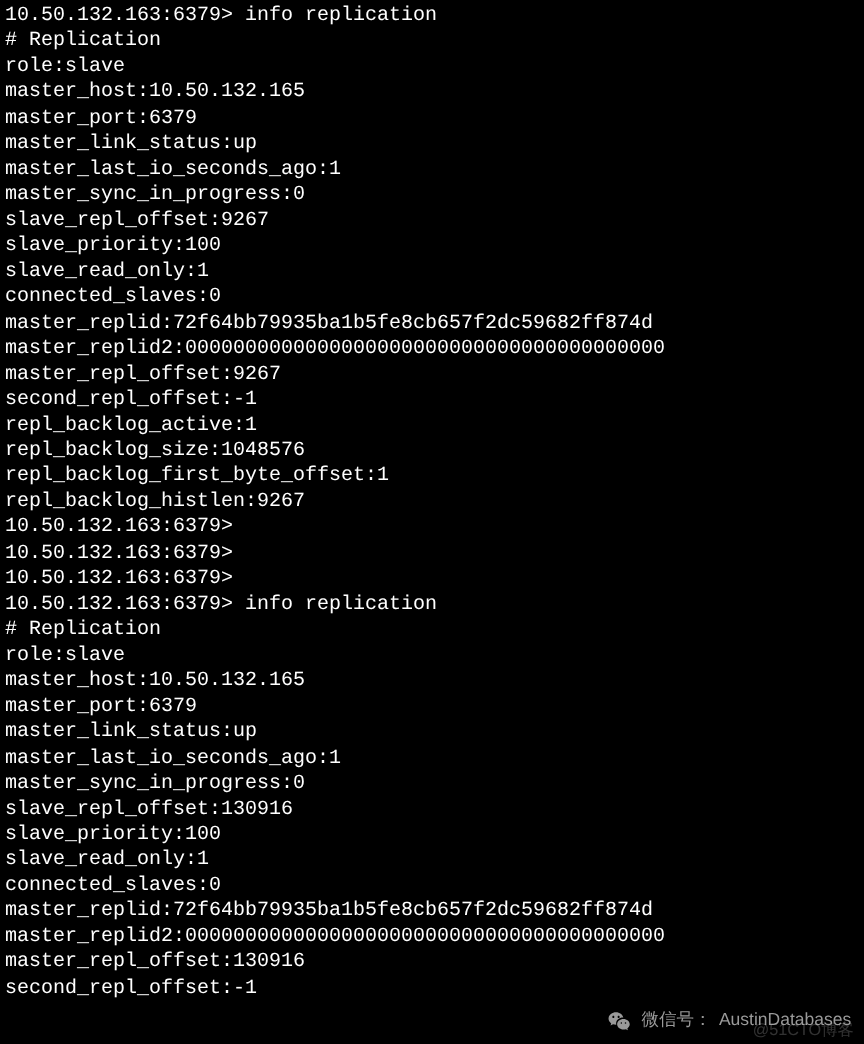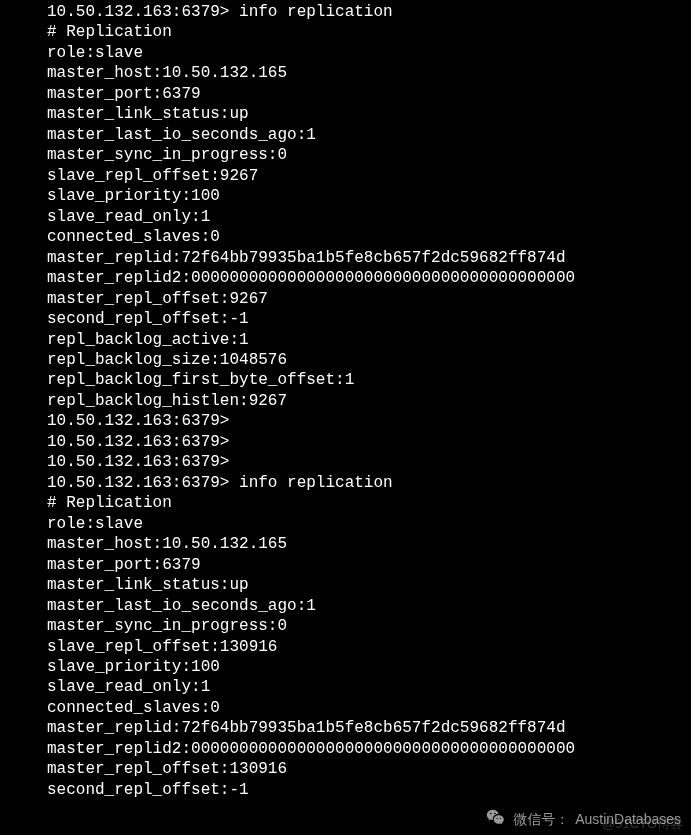--- a/index.html
+++ b/index.html
@@ -17,28 +17,27 @@
       height: 835px;
       padding: 2px 4px;
       position: relative;
       overflow: hidden;
     }
     .terminal {
       white-space: pre;
     }
     .line {
       display: block;
-      margin-left: 43px;
     }
     .watermark {
       position: absolute;
       bottom: 6px;
       right: 10px;
       display: flex;
-      align-items: flex-end;
+      align-items: flex-start;
       gap: 6px;
       color: #999;
       font-family: "Microsoft YaHei", sans-serif;
       font-size: 14px;
     }
     .wechat-icon {
       width: 22px;
       height: 22px;
       display: inline-flex;
       align-items: center;

